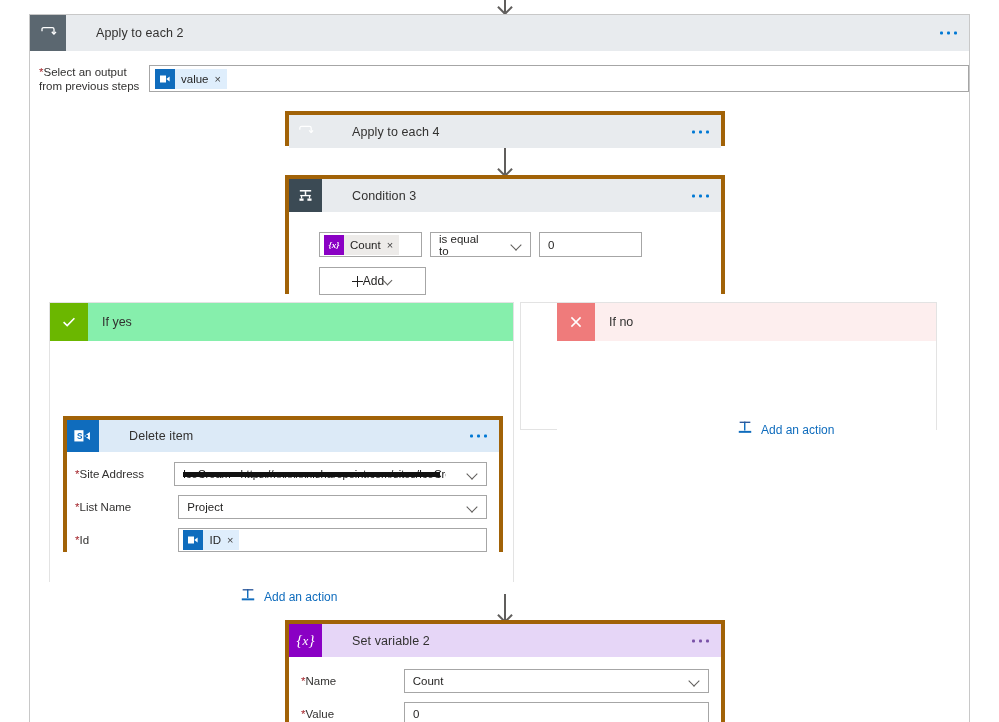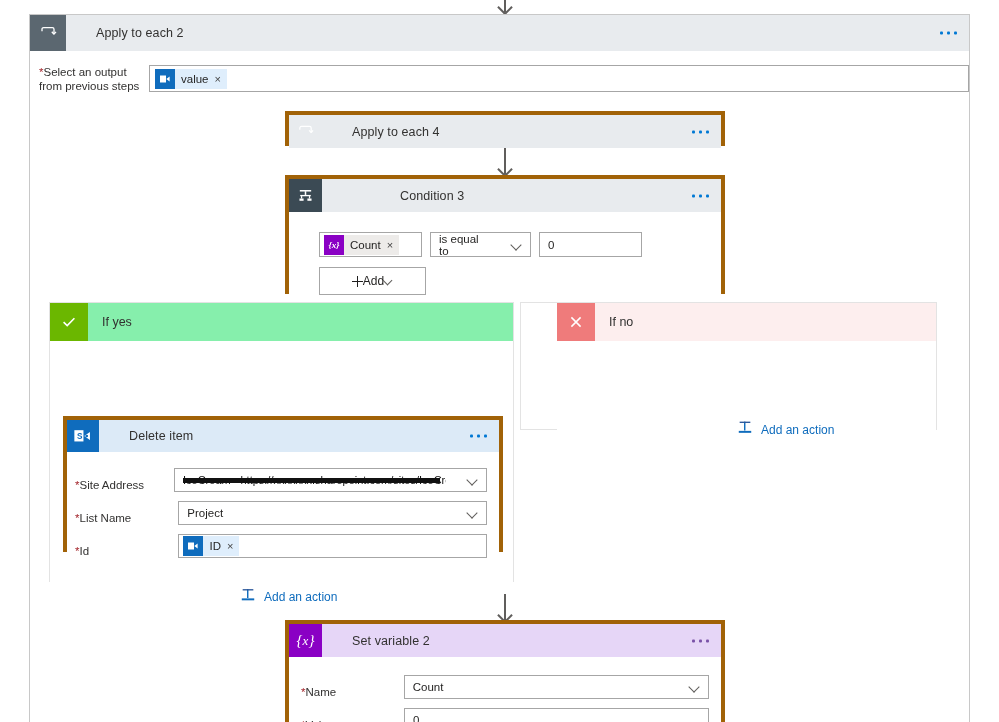--- a/index.html
+++ b/index.html
@@ -93,23 +93,22 @@
     height: 708px;
     border: 1px solid #c8c8c8;
     border-bottom: none;
     background: #ffffff;
   }
   #applyEach2 > .card-head { background: #e8ebee; }
   #applyEach2 .ae2-icon { background: #5b6770; }
 
   .field-row {
     display: flex;
-    align-items: flex-end;
+    align-items: center;
     margin-bottom: 9px;
-    margin-top: 6px;
   }
   .field-label {
     font-size: 11.5px;
     color: #323130;
     line-height: 14px;
     padding-top: 4px;
   }
   .req {
     color: #a4262c;
     font-size: 11.5px;
@@ -336,21 +335,21 @@
         <i></i>
         <i></i>
         <i></i>
       </div>
   </div>
 </div>
 
 <div class="arrow" style="left:504px; top:148px; height:26px;"></div>
 
 <div class="card" style="left:285px; top:175px; width:440px; height:119px;">
-  <div class="card-head" style="height:33px;gap:48px;">
+  <div class="card-head" style="height:33px;">
     <div class="icon-box" style="height:33px; width:33px; flex:0 0 33px; background:#3b4a54;">
       <svg width="17" height="17" viewBox="0 0 18 18">
         <rect x="3" y="3.2" width="12" height="1.6" fill="#fff"></rect>
         <rect x="8.2" y="4.4" width="1.6" height="4" fill="#fff"></rect>
         <rect x="3.4" y="8.4" width="11.2" height="1.4" fill="#fff"></rect>
         <rect x="4.2" y="9.6" width="1.3" height="2.6" fill="#fff"></rect>
         <rect x="12.6" y="9.6" width="1.3" height="2.6" fill="#fff"></rect>
         <rect x="2.6" y="12.2" width="4.4" height="2.4" fill="#fff"></rect>
         <rect x="11" y="12.2" width="4.4" height="2.4" fill="#fff"></rect>
       </svg>

